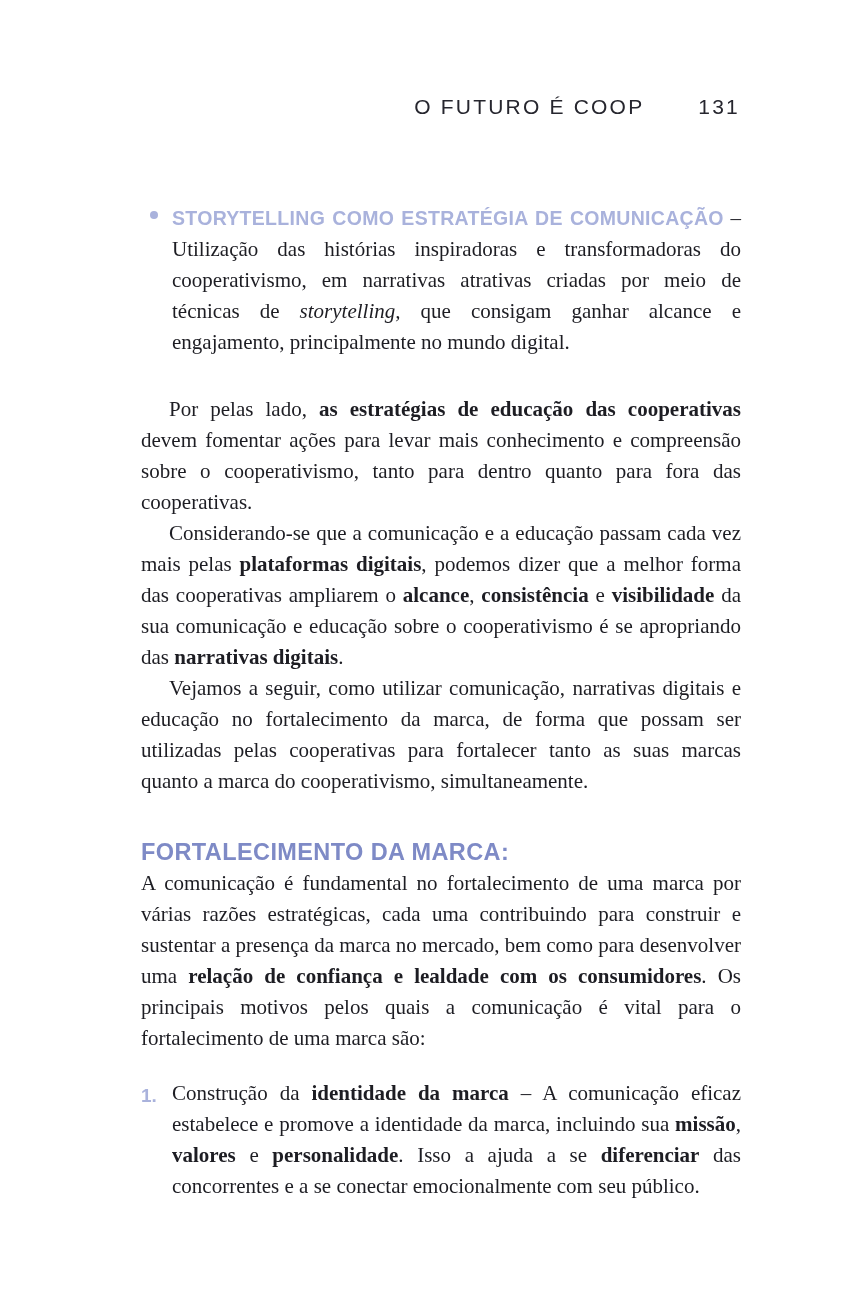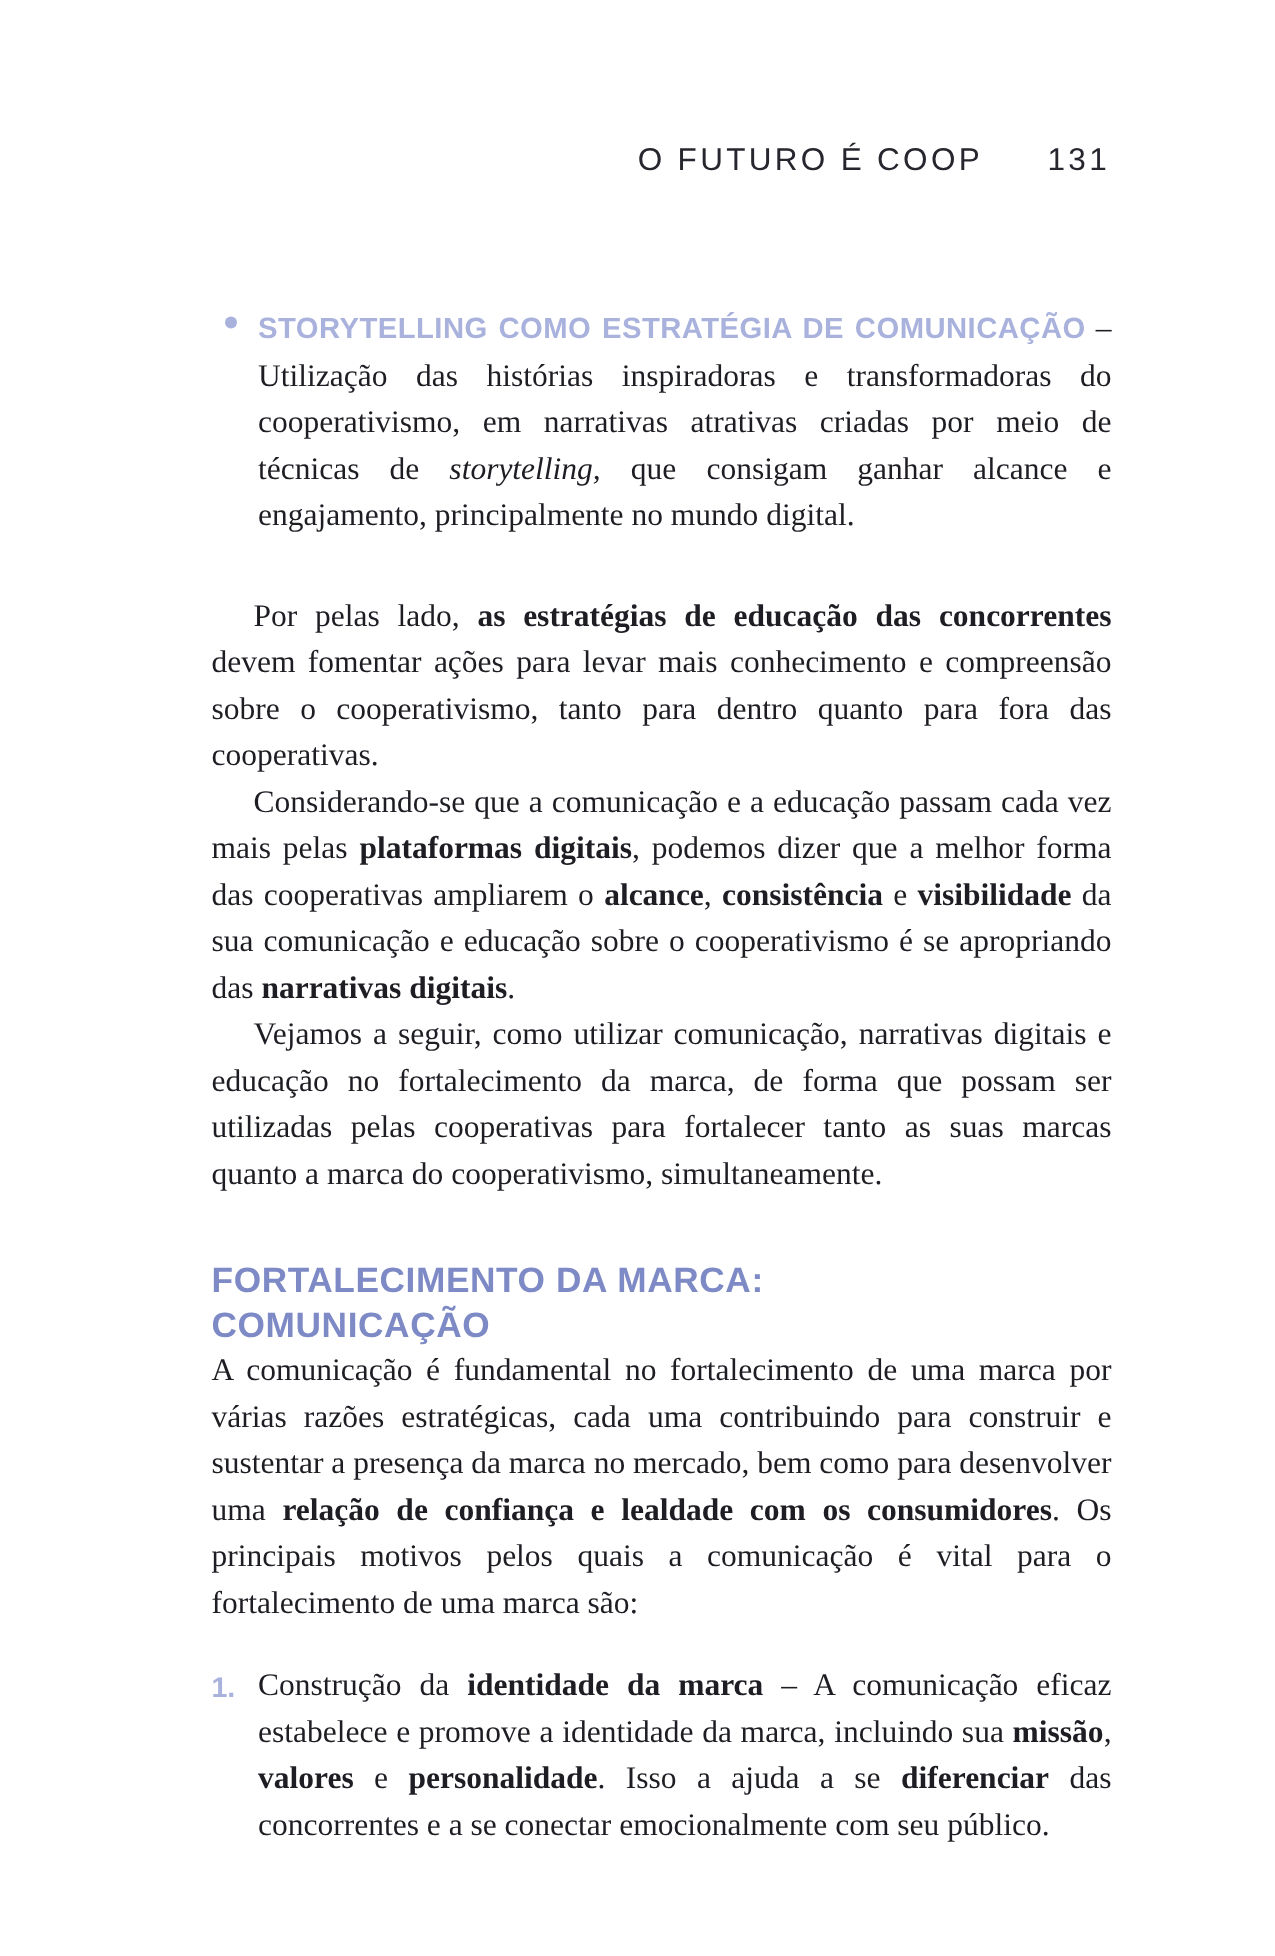--- a/index.html
+++ b/index.html
@@ -15,21 +15,21 @@
     color: #1d1d23;
   }
 
   
   .running-header {
     position: absolute;
     top: 95px;
     right: 110px;
     display: flex;
     align-items: baseline;
-    gap: 43px;
+    gap: 54px;
     font-family: "Liberation Sans", sans-serif;
     font-size: 21px;
     font-weight: 400;
     letter-spacing: 2.2px;
     color: #26262e;
     white-space: nowrap;
   }
 
   
   .content {
@@ -113,27 +113,26 @@
     <span>131</span>
   </div>
 
   <div class="content">
 
     <p class="body-par bullet-item">
       <span class="bullet-dot"></span>
       <span class="bullet-heading">STORYTELLING COMO ESTRATÉGIA DE COMUNICAÇÃO</span><span><span> – Utilização das histórias inspiradoras e transformadoras do cooperativismo, em narrativas atrativas criadas por meio de técnicas de </span><span class="i">storytelling,</span><span> que consigam ganhar alcance e engajamento, principalmente no mundo digital.</span></span>
     </p>
 
-    <p class="body-par indent"><span>Por pelas lado, </span><span class="b">as estratégias de educação das concorrentes</span><span> devem fomentar ações para levar mais conhecimento e compreensão sobre o cooperativismo, tanto para dentro quanto para fora das cooperativas.</span></p>
+    <p class="body-par indent"><span>Por pelas lado, </span><span class="b">as estratégias de educação das cooperativas</span><span> devem fomentar ações para levar mais conhecimento e compreensão sobre o cooperativismo, tanto para dentro quanto para fora das cooperativas.</span></p>
     <p class="body-par indent"><span>Considerando-se que a comunicação e a educação passam cada vez mais pelas </span><span class="b">plataformas digitais</span><span>, podemos dizer que a melhor forma das cooperativas ampliarem o </span><span class="b">alcance</span><span>, </span><span class="b">consistência</span><span> e </span><span class="b">visibilidade</span><span> da sua comunicação e educação sobre o cooperativismo é se apropriando das </span><span class="b">narrativas digitais</span><span>.</span></p>
     <p class="body-par indent"><span>Vejamos a seguir, como utilizar comunicação, narrativas digitais e educação no fortalecimento da marca, de forma que possam ser utilizadas pelas cooperativas para fortalecer tanto as suas marcas quanto a marca do cooperativismo, simultaneamente.</span></p>
 
     <h2 class="section-heading">
       <span class="line">FORTALECIMENTO DA MARCA:</span>
-      <span class="line">COMUNICAÇÃO</span>
     </h2>
 
     <p class="body-par"><span>A comunicação é fundamental no fortalecimento de uma marca por várias razões estratégicas, cada uma contribuindo para construir e sustentar a presença da marca no mercado, bem como para desenvolver uma </span><span class="b">relação de confiança e lealdade com os consumidores</span><span>. Os principais motivos pelos quais a comunicação é vital para o fortalecimento de uma marca são:</span></p>
 
     <div class="num-list">
       <p class="body-par num-item">
         <span class="num">1.</span>
         <span><span>Construção da </span><span class="b">identidade da marca</span><span> – A comunicação eficaz estabelece e promove a identidade da marca, incluindo sua </span><span class="b">missão</span><span>, </span><span class="b">valores</span><span> e </span><span class="b">personalidade</span><span>. Isso a ajuda a se </span><span class="b">diferenciar</span><span> das concorrentes e a se conectar emocionalmente com seu público.</span></span>
       </p>
     </div>

